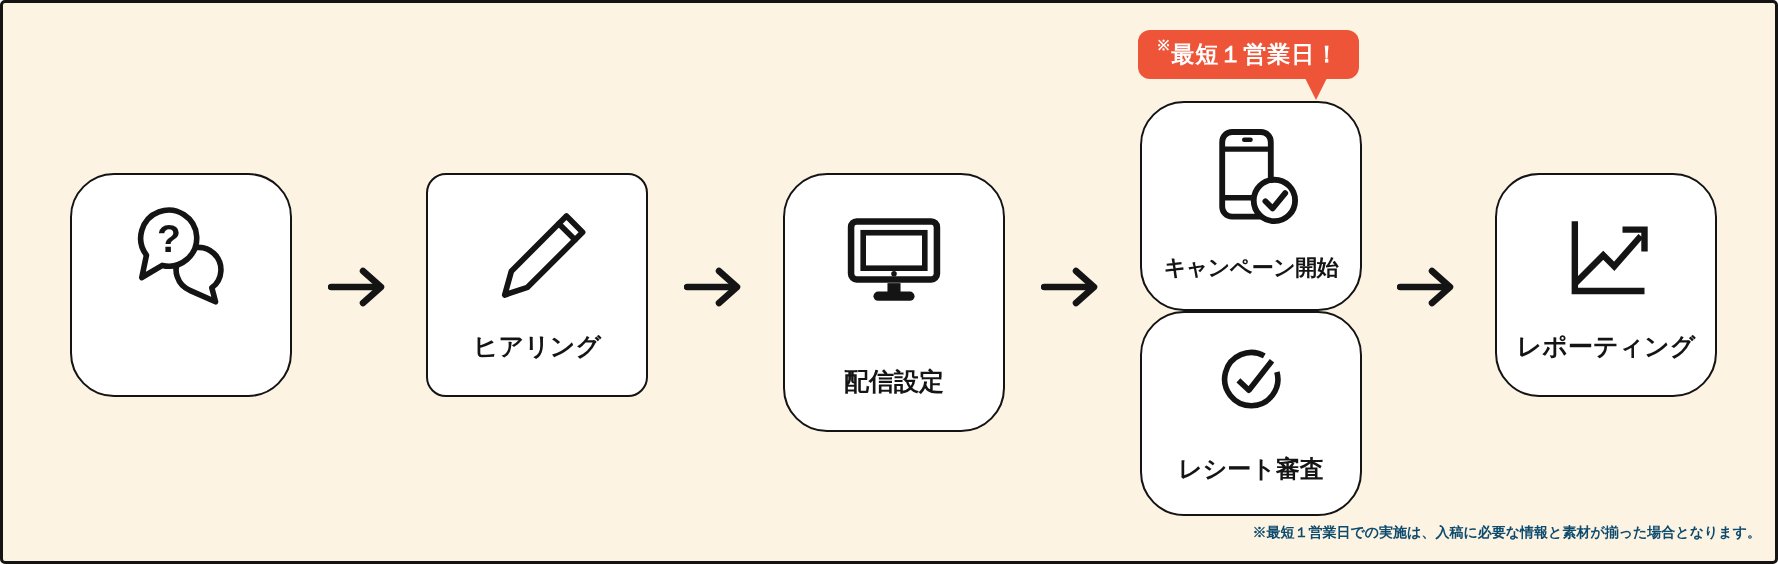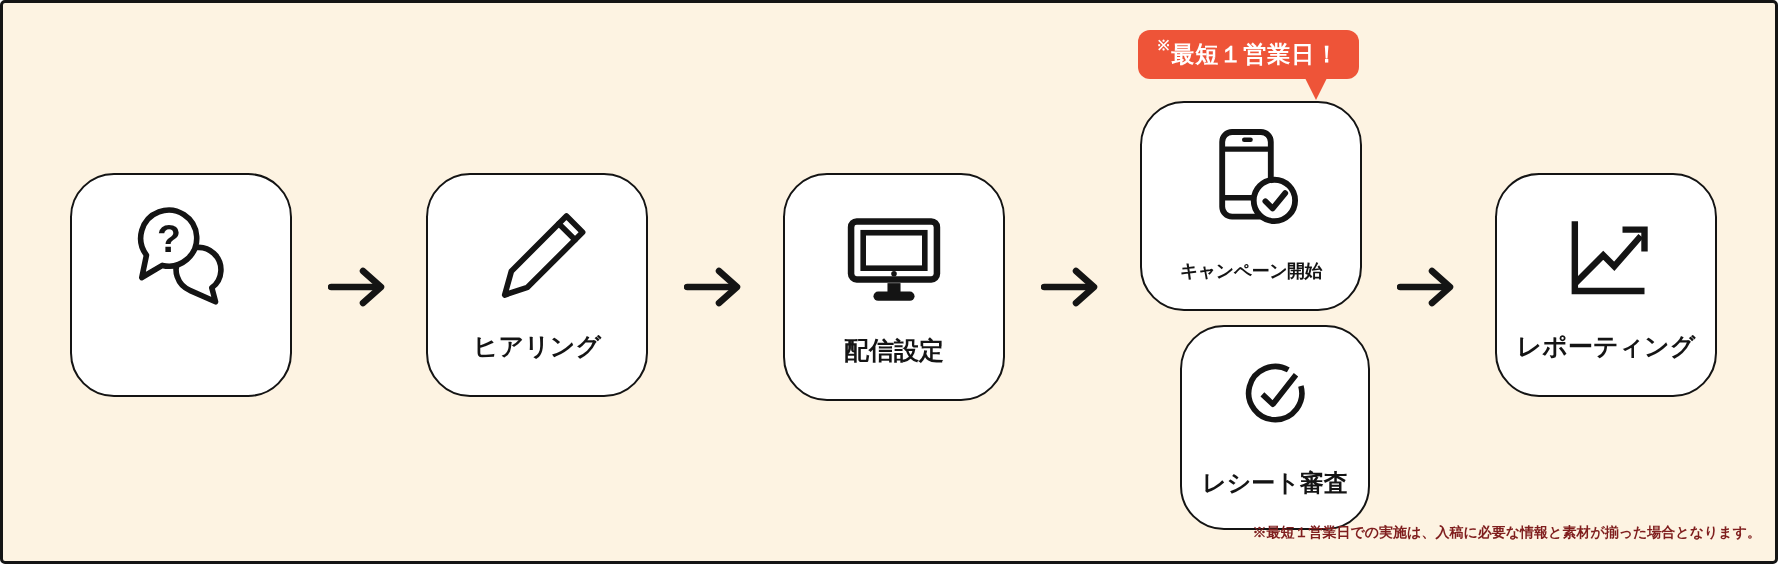--- a/index.html
+++ b/index.html
@@ -27,38 +27,38 @@
   .card .icon svg{display:block;}
   .card .label{
     position:absolute;left:0;right:0;
     text-align:center;
     font-weight:bold;
     color:#141414;
     white-space:nowrap;
   }
   
   #card-inquiry  {left:67px;  top:170px; width:222px; height:224px;}
-  #card-hearing  {left:423px; top:170px; width:222px; height:224px;}
-  #card-delivery {left:780px; top:170px; width:222px; height:228px;}
+  #card-hearing  {left:423px; top:170px; width:222px; height:224px;border-radius:20px;}
+  #card-delivery {left:780px; top:170px; width:222px; height:259px;}
   #card-campaign {left:1137px;top:98px;  width:222px; height:210px;}
-  #card-receipt  {left:1137px;top:322px; width:190px; height:205px;margin-left:40px;}
+  #card-receipt  {left:1137px;top:308px; width:222px; height:205px;}
   #card-reporting{left:1492px;top:170px; width:222px; height:224px;padding-left:19px;}
 
   #card-inquiry  .icon{top:26px;width:112px;height:112px;}
   #card-hearing  .icon{top:24px;width:114px;height:114px;}
   #card-delivery .icon{top:26px;width:112px;height:112px;}
   #card-campaign .icon{top:20px;width:108px;height:108px;}
   #card-receipt  .icon{top:24px;width:84px;height:84px;}
   #card-reporting.card .icon{top:28px;width:110px;height:110px;}
 
   #card-inquiry  .label,
   #card-hearing  .label,
   #card-delivery .label,
   #card-reporting .label{bottom:32px;font-size:25px;}
-  #card-campaign .label{bottom:26px;font-size:18px;letter-spacing:-0.5px;}
+  #card-campaign .label{bottom:26px;font-size:22px;letter-spacing:-0.5px;}
   #card-receipt  .label{bottom:26px;font-size:24px;line-height:39px;}
 
   .arrow{position:absolute;top:263px;width:62px;height:42px;}
   #arrow-1{left:325px;} #arrow-2{left:681px;} #arrow-3{left:1038px;} #arrow-4{left:1394px;}
   .arrow svg{display:block;}
 
   #badge{
     position:absolute;left:1135px;top:27px;width:221px;height:49px;
     background:#EE5438;border-radius:12px;
     display:flex;align-items:center;justify-content:center;
@@ -66,21 +66,21 @@
   }
   #badge .badge-marker{font-size:14px;position:relative;top:-10px;margin-right:2px;}
   #badge .badge-text{font-size:23px;letter-spacing:1px;}
   #badge .badge-tail{
     position:absolute;left:166px;top:46px;width:0;height:0;
     border-left:12px solid transparent;border-right:12px solid transparent;
     border-top:24px solid #EE5438;
   }
   #footnote{
     position:absolute;right:14px;top:521px;
-    font-size:14px;font-weight:600;color:#7f1d1d;white-space:nowrap;
+    font-size:14px;font-weight:600;color:#0c4a6e;white-space:nowrap;
   }
 </style>
 </head>
 <body>
 
 <div id="canvas">
 
   <div id="badge">
     <span class="badge-marker">※</span>
     <span class="badge-text">最短１営業日！</span>

